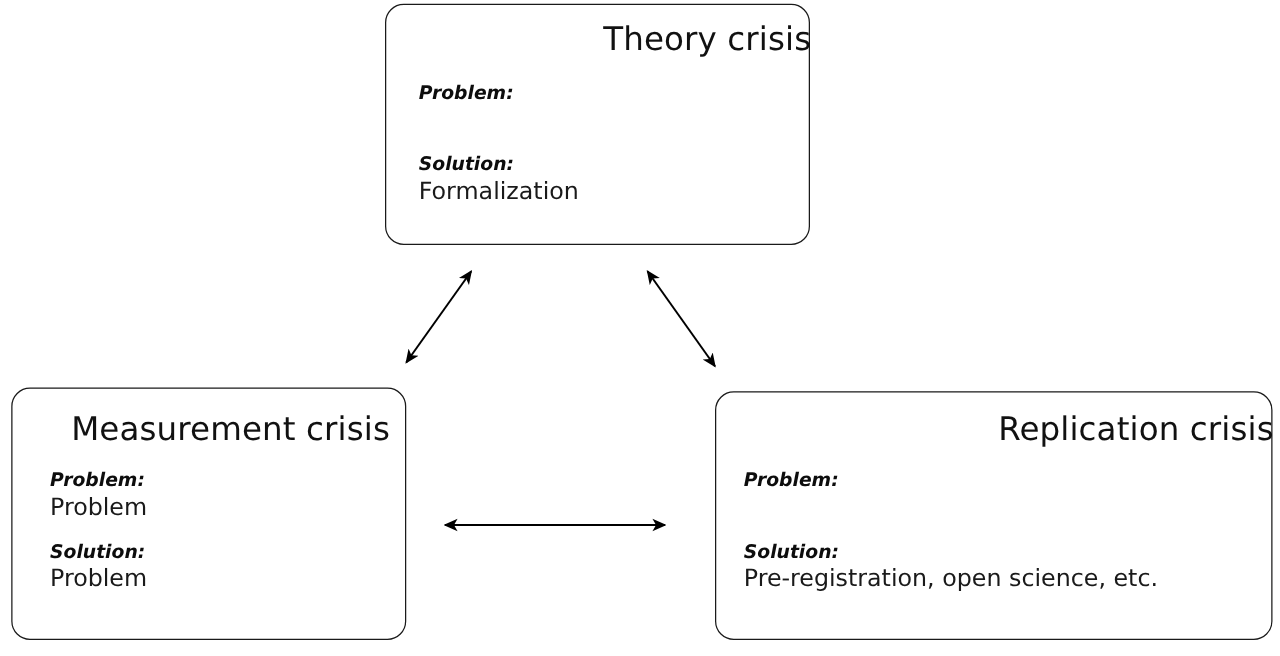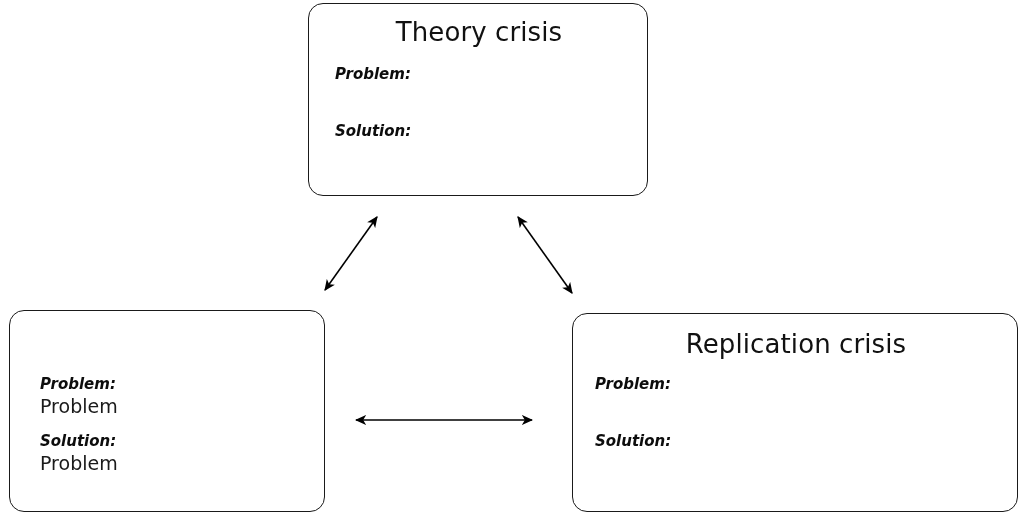--- a/index.html
+++ b/index.html
@@ -21,21 +21,21 @@
 
   
   .crisis-box {
     position: absolute;
     box-sizing: border-box;
     border: 1.6px solid #1a1a1a;
     border-radius: 15px;
     background: #ffffff;
   }
   .box-title {
-    text-align: center;
+    text-align: right;
     font-size: 26px;
     line-height: 1.06;
     font-weight: 400;
     color: #111111;
     letter-spacing: 0.1px;
     white-space: nowrap;
   }
   .field-label {
     font-size: 15px;
     font-style: italic;
@@ -110,28 +110,31 @@
 
     <line x1="518" y1="217" x2="572" y2="293" stroke="#000000" stroke-width="1.6" marker-start="url(#head-start)" marker-end="url(#head-end)"></line>
 
     <line x1="356" y1="420" x2="532" y2="420" stroke="#000000" stroke-width="1.6" marker-start="url(#head-start)" marker-end="url(#head-end)"></line>
   </svg>
 
   <div class="crisis-box" id="box-theory">
     <div class="box-title">Theory crisis</div>
     <div class="field-label f1-label">Problem:</div>
     <div class="field-label f2-label">Solution:</div>
+    <div class="field-value f2-value">Formalization</div>
   </div>
 
   <div class="crisis-box" id="box-measurement">
+    <div class="box-title">Measurement crisis</div>
     <div class="field-label f1-label">Problem:</div>
     <div class="field-value f1-value">Problem</div>
     <div class="field-label f2-label">Solution:</div>
     <div class="field-value f2-value">Problem</div>
   </div>
 
   <div class="crisis-box" id="box-replication">
     <div class="box-title">Replication crisis</div>
     <div class="field-label f1-label">Problem:</div>
     <div class="field-label f2-label">Solution:</div>
+    <div class="field-value f2-value">Pre-registration, open science, etc.</div>
   </div>
 
 </div>
 
 </body></html>

